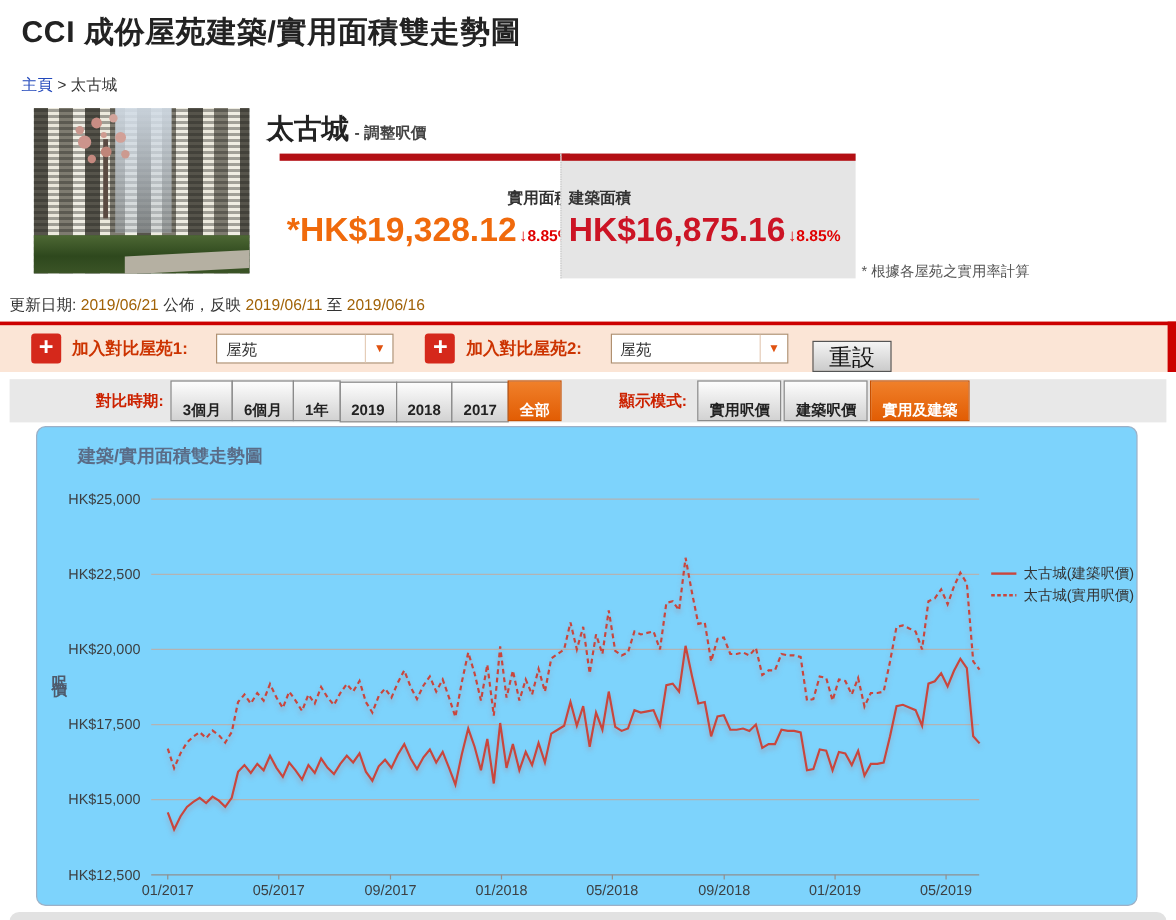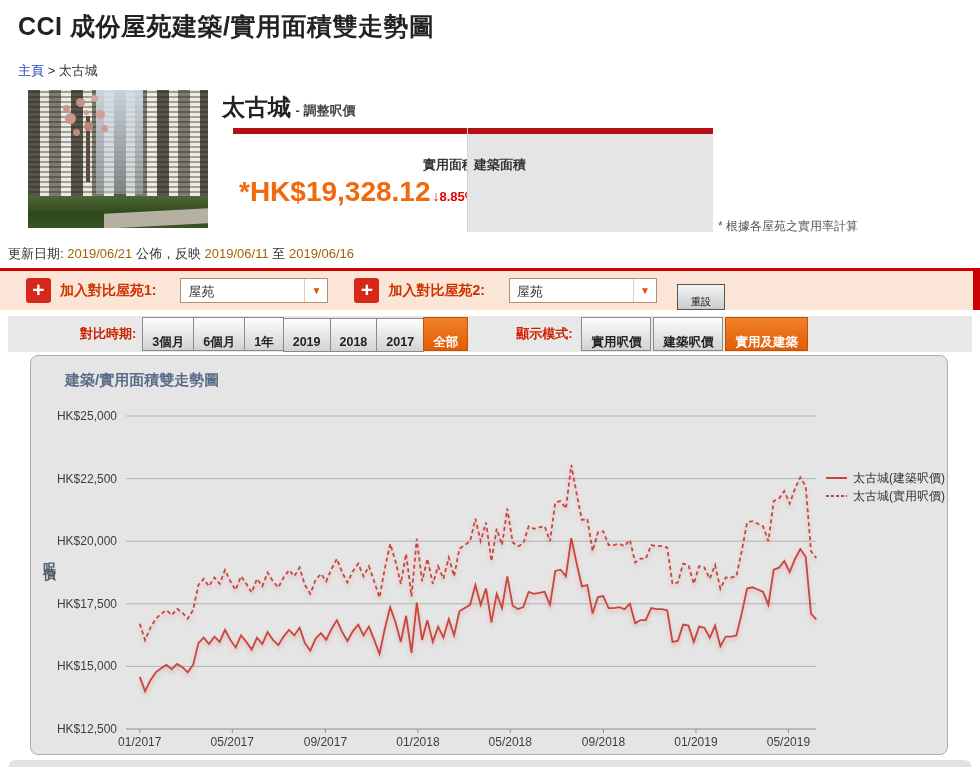--- a/index.html
+++ b/index.html
@@ -57,36 +57,36 @@
   .compare-bar::after { content:""; position:absolute; right:0; top:-3px; bottom:0; width:7px; background:#cc0000; }
   .plus-icon { width:25px; height:25px; background:#d5281b; color:#fff; border-radius:3px;
     font-size:21px; font-weight:bold; line-height:23px; text-align:center; cursor:pointer; flex:0 0 auto; }
   .cmp-label { font-size:14px; font-weight:bold; color:#cc3300; margin-left:9px; }
   .dropdown { width:148px; height:25px; margin-left:24px; background:#fff; border:1px solid #b09070;
     display:flex; align-items:stretch; cursor:pointer; }
   .dd-value { flex:1; font-size:13px; color:#333; padding:4px 0 0 7px; }
   .dd-arrow { width:23px; border-left:1px solid #e5cdb8; color:#e05210; font-size:10px;
     display:flex; align-items:center; justify-content:center; }
   .plus2 { margin-left:26px; }
-  .reset-btn { margin-left:20px; height:26px; padding:10px 13px; font-size:10px; color:#111;
+  .reset-btn { margin-left:20px; height:26px; padding:0 13px; font-size:19px; color:#111;
     background:linear-gradient(#f4f4f4,#cbcbcb); border:1px solid #555; cursor:pointer;
     font-family:"Liberation Sans",sans-serif;margin-top:12px; }
   
   .filter-bar { position:absolute; left:8px; top:316px; width:964px; height:36px; background:#e8e8e8;
     display:flex; align-items:center; padding-left:72px; }
   .filter-label { font-size:13px; font-weight:bold; color:#cc2200; margin-right:7px; }
   .mode-label { margin-left:48px; }
   .fbtn { height:16px; padding:16px 9px; font-size:12.5px; font-weight:bold; color:#222; cursor:pointer;
     background:linear-gradient(#fdfdfd,#d2d2d2); border:1px solid #8a8a8a; margin-left:-1px;
     font-family:"Liberation Sans",sans-serif; }
   .fbtn.sel { background:linear-gradient(#f0802a,#e25d04); color:#fff; border-color:#c85000; }
   .mode-group .fbtn { margin-left:2px; }
   
   .chart-card { position:absolute; left:30px; top:355px; width:918px; height:400px;
-    background:#e5e5e5; border:1px solid #9db0c6; border-radius:8px; }
+    background:#7dd3fc; border:1px solid #9db0c6; border-radius:8px; }
   .chart-title { position:absolute; left:34px; top:15px; font-size:15px; font-weight:bold; color:#5a6c87; }
   .ylabel { position:absolute; left:9px; top:196px; writing-mode:vertical-rl; font-size:13px;
     letter-spacing:6px; color:#4e5a6b; font-weight:bold; }
   #chart-svg { position:absolute; left:0; top:0; }
   .series-lines { filter:drop-shadow(0 3px 2px rgba(200,60,50,0.28)); }
   .bottom-strip { position:absolute; left:8px; top:760px; width:964px; height:10px;
     background:#e2e2e2; border-radius:8px 8px 0 0; }
 </style>
 </head>
 <body>
@@ -118,20 +118,23 @@
   <div class="topbar"></div>
   <div class="panel-label">實用面積</div>
   <div class="panel-price price-orange">
     <span>*HK$19,328.12</span><span class="pct-change"><span class="down-arrow">↓</span><span>8.85%</span></span>
   </div>
 </div>
 
 <div class="price-panel panel-gross">
   <div class="topbar"></div>
   <div class="panel-label">建築面積</div>
+  <div class="panel-price price-red">
+    <span>HK$16,875.16</span><span class="pct-change"><span class="down-arrow">↓</span><span>8.85%</span></span>
+  </div>
 </div>
 
 <div class="footnote">* 根據各屋苑之實用率計算</div>
 
 <div class="update-line">
   <span>更新日期:</span>
   <span class="dt">2019/06/21</span>
   <span>公佈，反映</span>
   <span class="dt">2019/06/11</span>
   <span>至</span>

